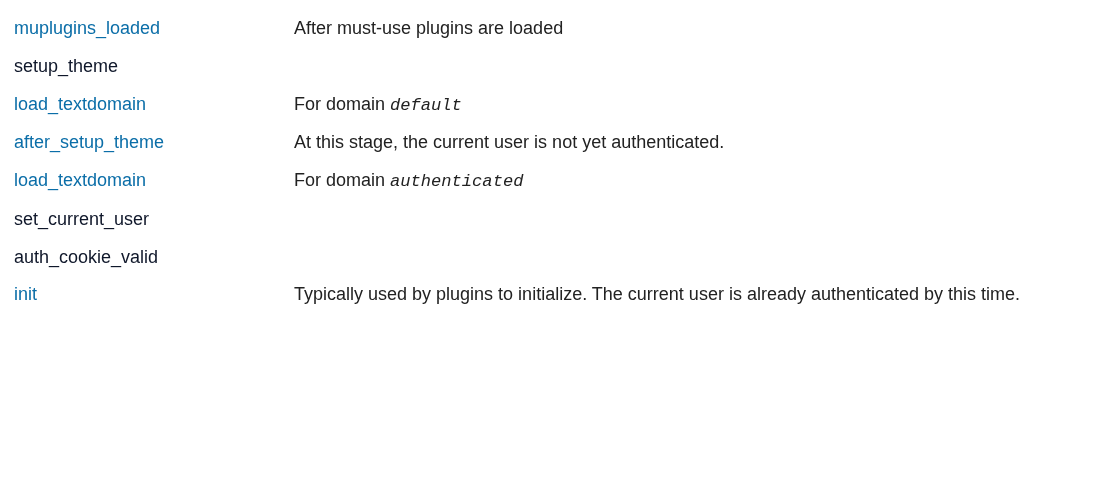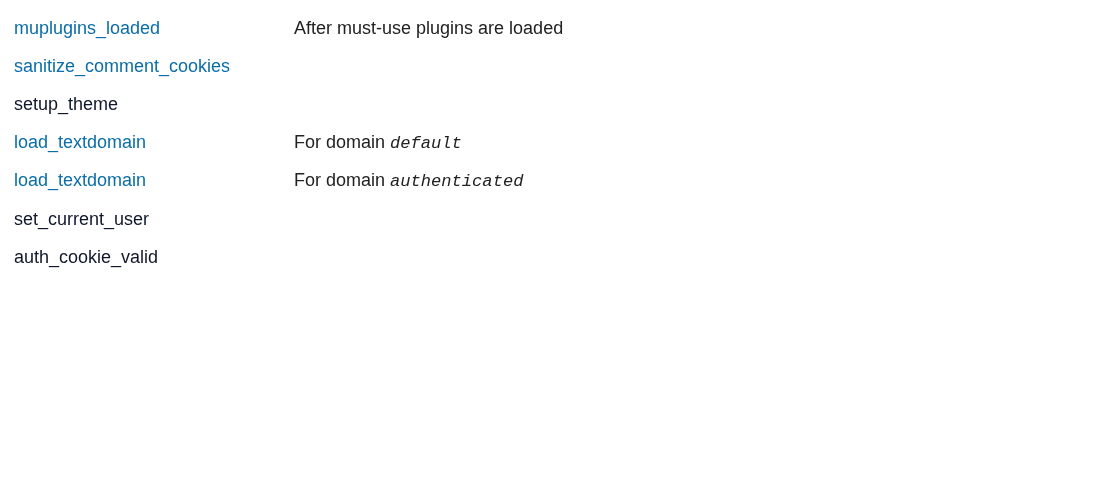--- a/index.html
+++ b/index.html
@@ -43,37 +43,41 @@
 </head>
 <body>
 
 <table class="hooks">
   <tbody id="hooks-body">
       <tr>
         <td class="hook-col"><a href="#" class="hook-link blue">muplugins_loaded</a></td>
         <td class="desc-col">After must-use plugins are loaded</td>
       </tr>
       <tr>
-        <td class="hook-col"><a href="#" class="hook-link blue">sanitize_comment_cookies</a></td>
-        <td class="desc-col"></td>
-      </tr>
-      <tr>
         <td class="hook-col"><a href="#" class="hook-link red">setup_theme</a></td>
         <td class="desc-col"></td>
       </tr>
       <tr>
         <td class="hook-col"><a href="#" class="hook-link blue">load_textdomain</a></td>
         <td class="desc-col">For domain <code class="inline">default</code></td>
+      </tr>
+      <tr>
+        <td class="hook-col"><a href="#" class="hook-link blue">after_setup_theme</a></td>
+        <td class="desc-col">At this stage, the current user is not yet authenticated.</td>
       </tr>
       <tr>
         <td class="hook-col"><a href="#" class="hook-link blue">load_textdomain</a></td>
         <td class="desc-col">For domain <code class="inline">authenticated</code></td>
       </tr>
       <tr>
         <td class="hook-col"><a href="#" class="hook-link red">set_current_user</a></td>
         <td class="desc-col"></td>
       </tr>
       <tr>
         <td class="hook-col"><a href="#" class="hook-link red">auth_cookie_valid</a></td>
         <td class="desc-col"></td>
       </tr>
+      <tr>
+        <td class="hook-col"><a href="#" class="hook-link blue">init</a></td>
+        <td class="desc-col">Typically used by plugins to initialize. The current user is already authenticated by this time.</td>
+      </tr>
     </tbody>
 </table>
 
 </body></html>

